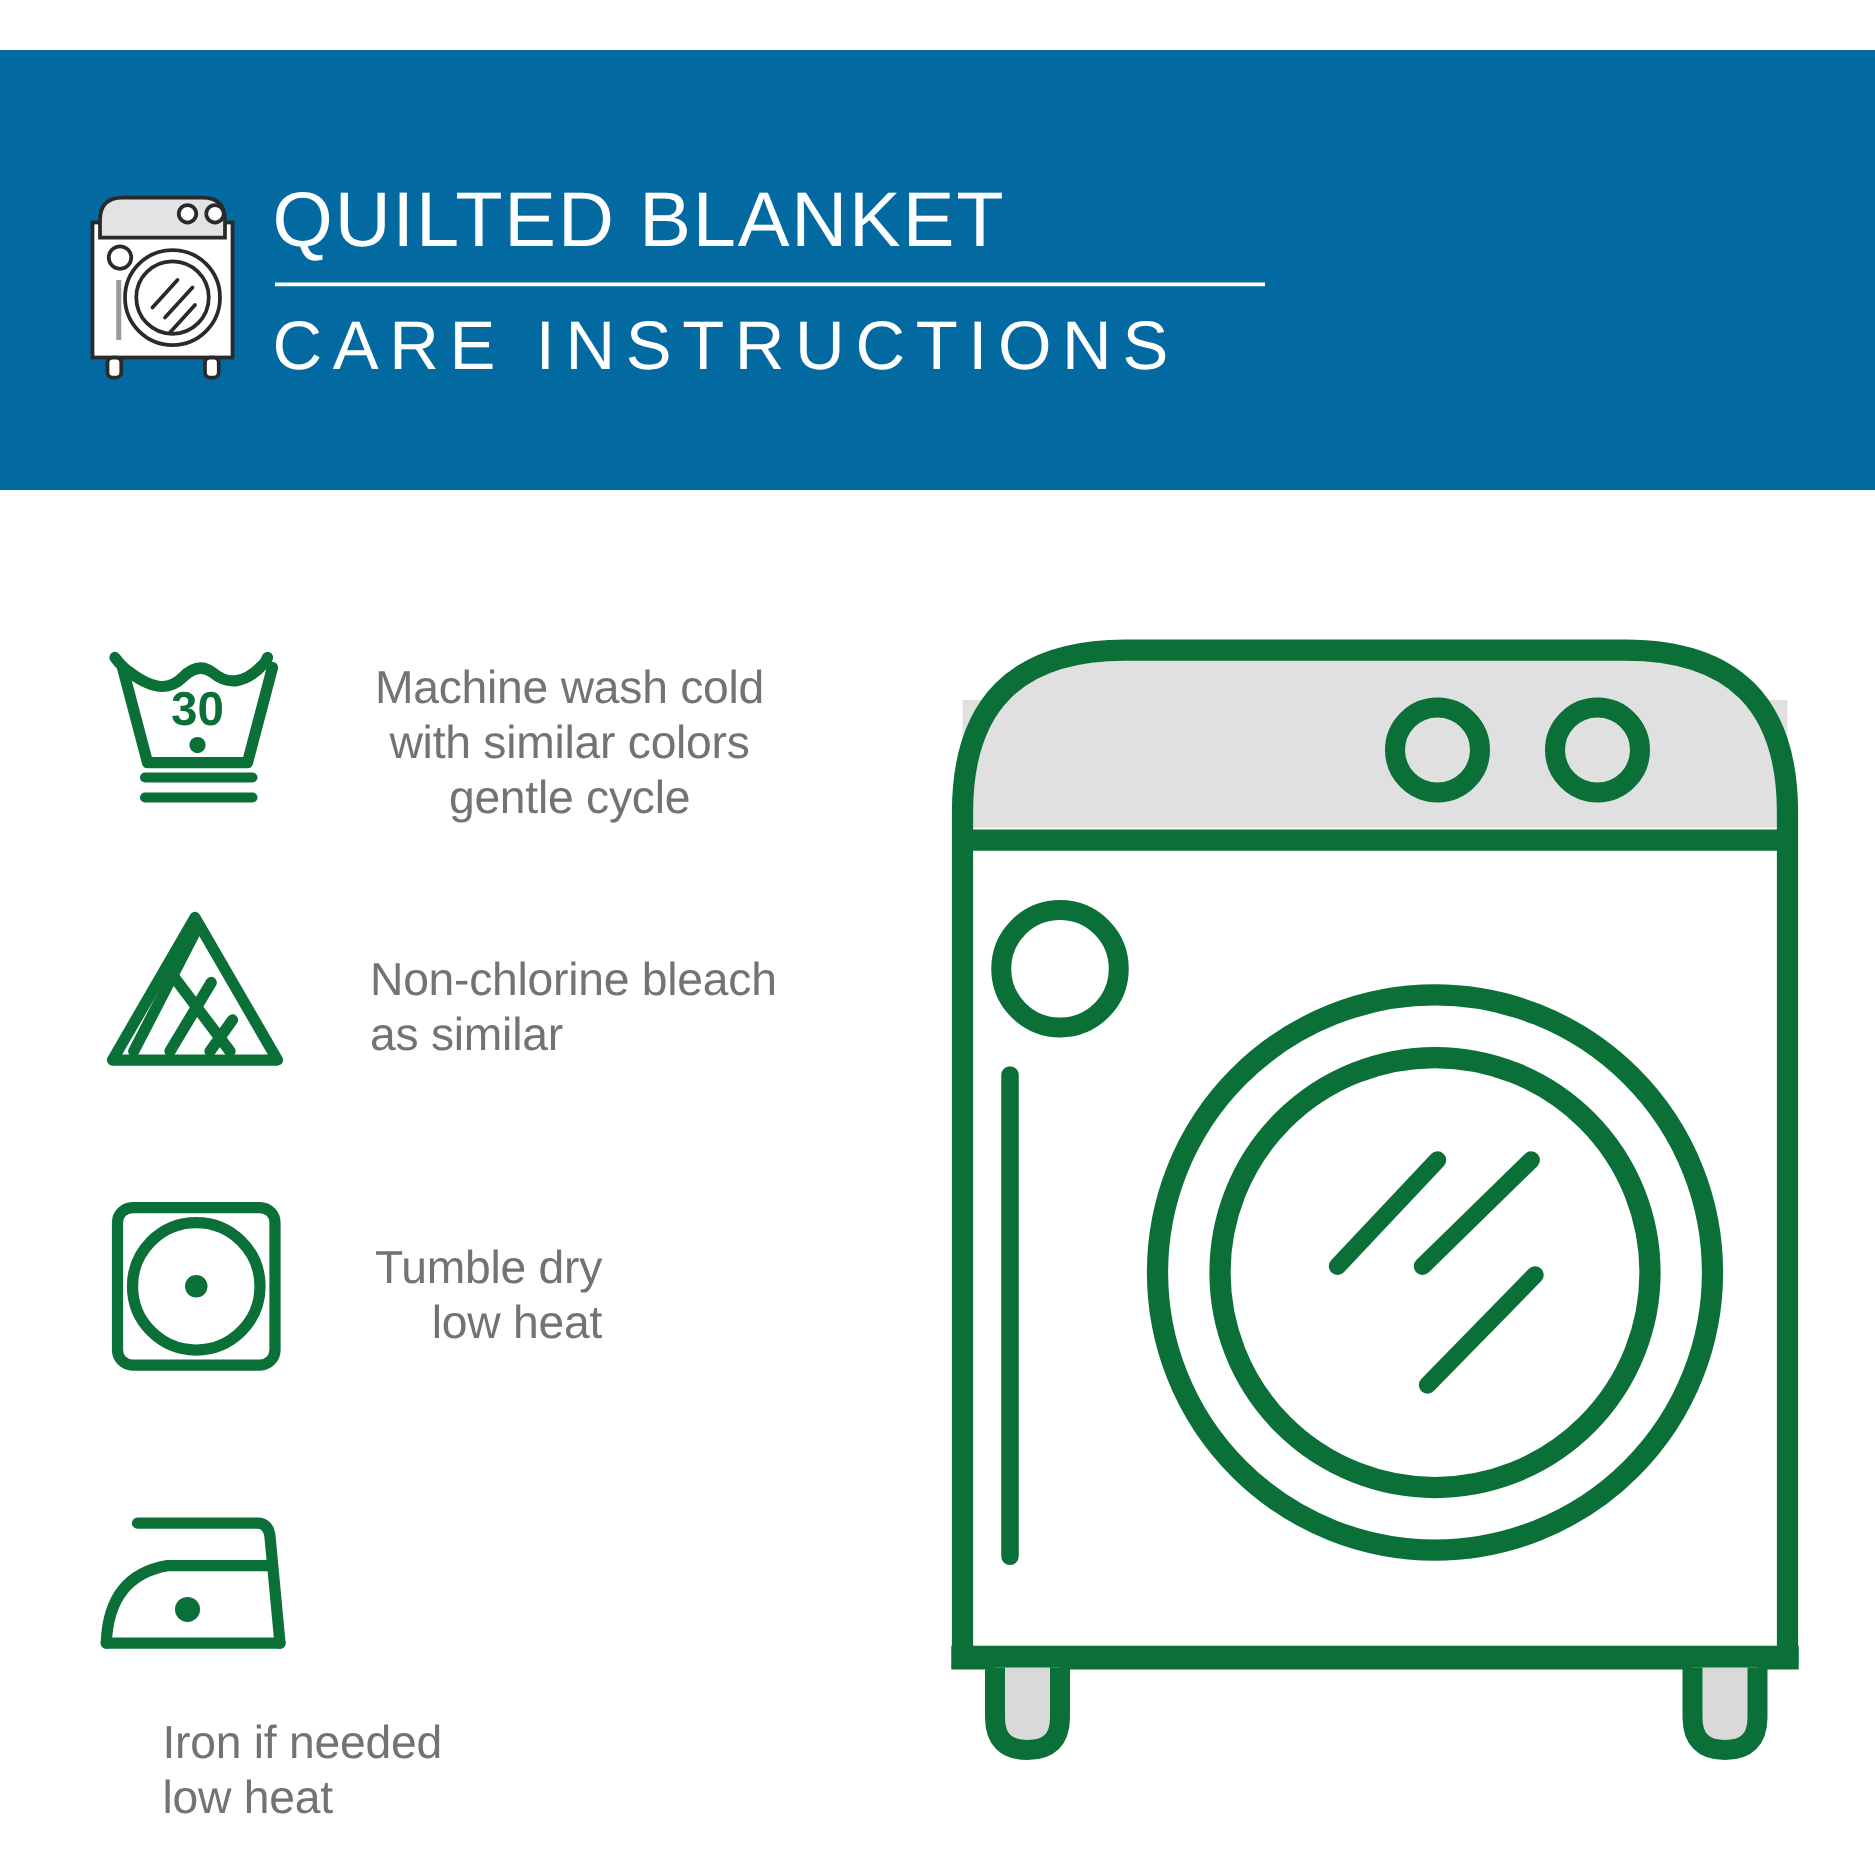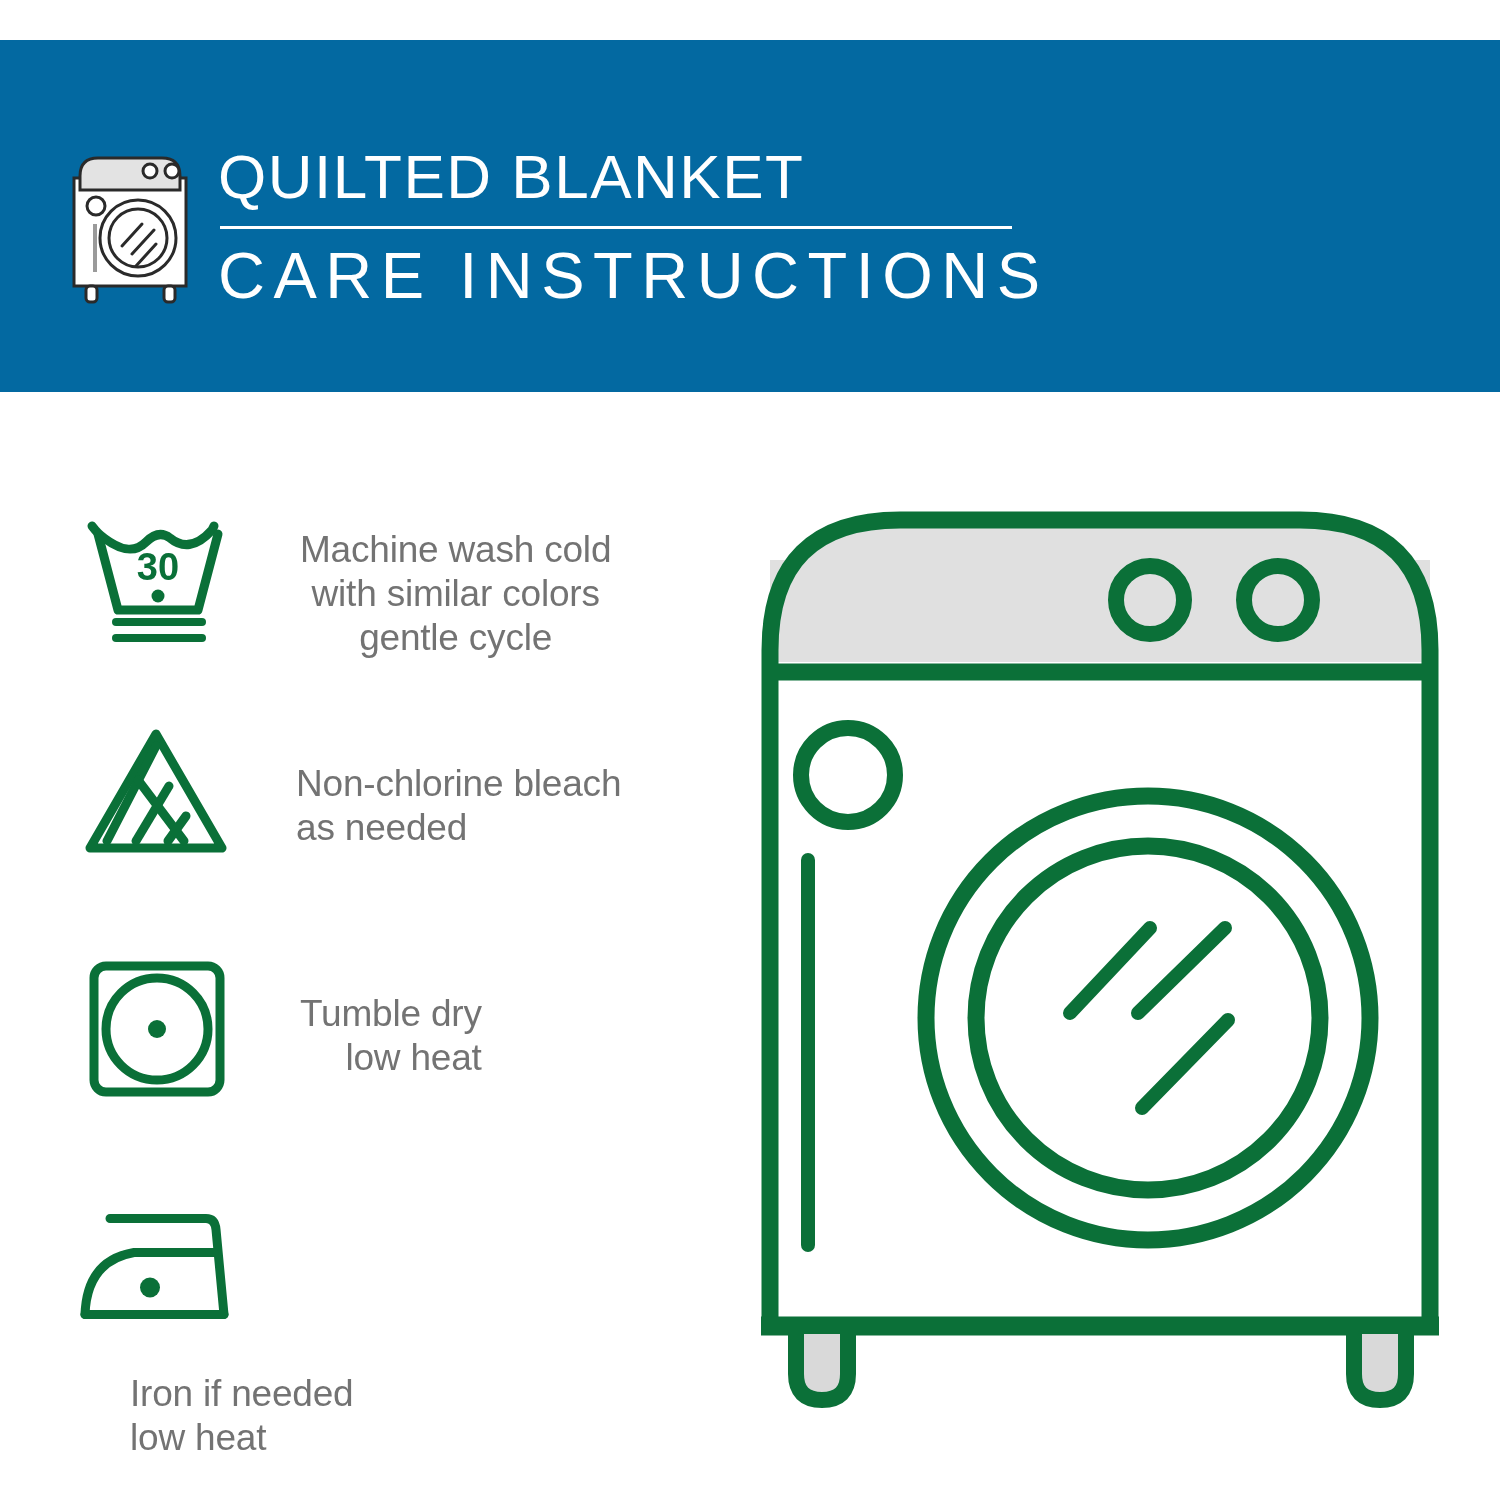--- a/index.html
+++ b/index.html
@@ -47,21 +47,21 @@
     white-space: nowrap;
   }
   #title-divider {
     width: 792px;
     height: 3px;
     background: #ffffff;
     margin: 12px 0 14px 2px;
   }
   #title-sub {
     color: #ffffff;
-    font-size: 65px;
+    font-size: 55px;
     line-height: 66px;
     font-weight: 400;
     letter-spacing: 8.5px;
     white-space: nowrap;
   }
 
   
   #care-list {
     position: absolute;
     left: 74px;
@@ -167,21 +167,21 @@
     <svg class="care-icon" viewBox="0 0 170 140">
       <g fill="none" stroke="#0a7038" stroke-width="9" stroke-linejoin="round" stroke-linecap="round">
         <path d="M82 14 L148 128 L16 128 Z"></path>
         <path d="M82 26 L33 121"></path>
         <path d="M64 60 L110 121"></path>
         <path d="M95 66 L62 121"></path>
         <path d="M112 96 L94 121"></path>
       </g>
     </svg>
     <div class="care-text">Non-chlorine bleach
-as needed</div>
+as similar</div>
   </div>
 
   <div class="care-row" id="row-dry">
     <svg class="care-icon" viewBox="0 0 170 140">
       <rect x="20" y="6" width="126" height="126" rx="12" ry="12" fill="none" stroke="#0a7038" stroke-width="9"></rect>
       <circle cx="83" cy="69" r="51" fill="none" stroke="#0a7038" stroke-width="9"></circle>
       <circle cx="83" cy="69" r="9" fill="#0a7038"></circle>
     </svg>
     <div class="care-text">Tumble dry
 low heat</div>

